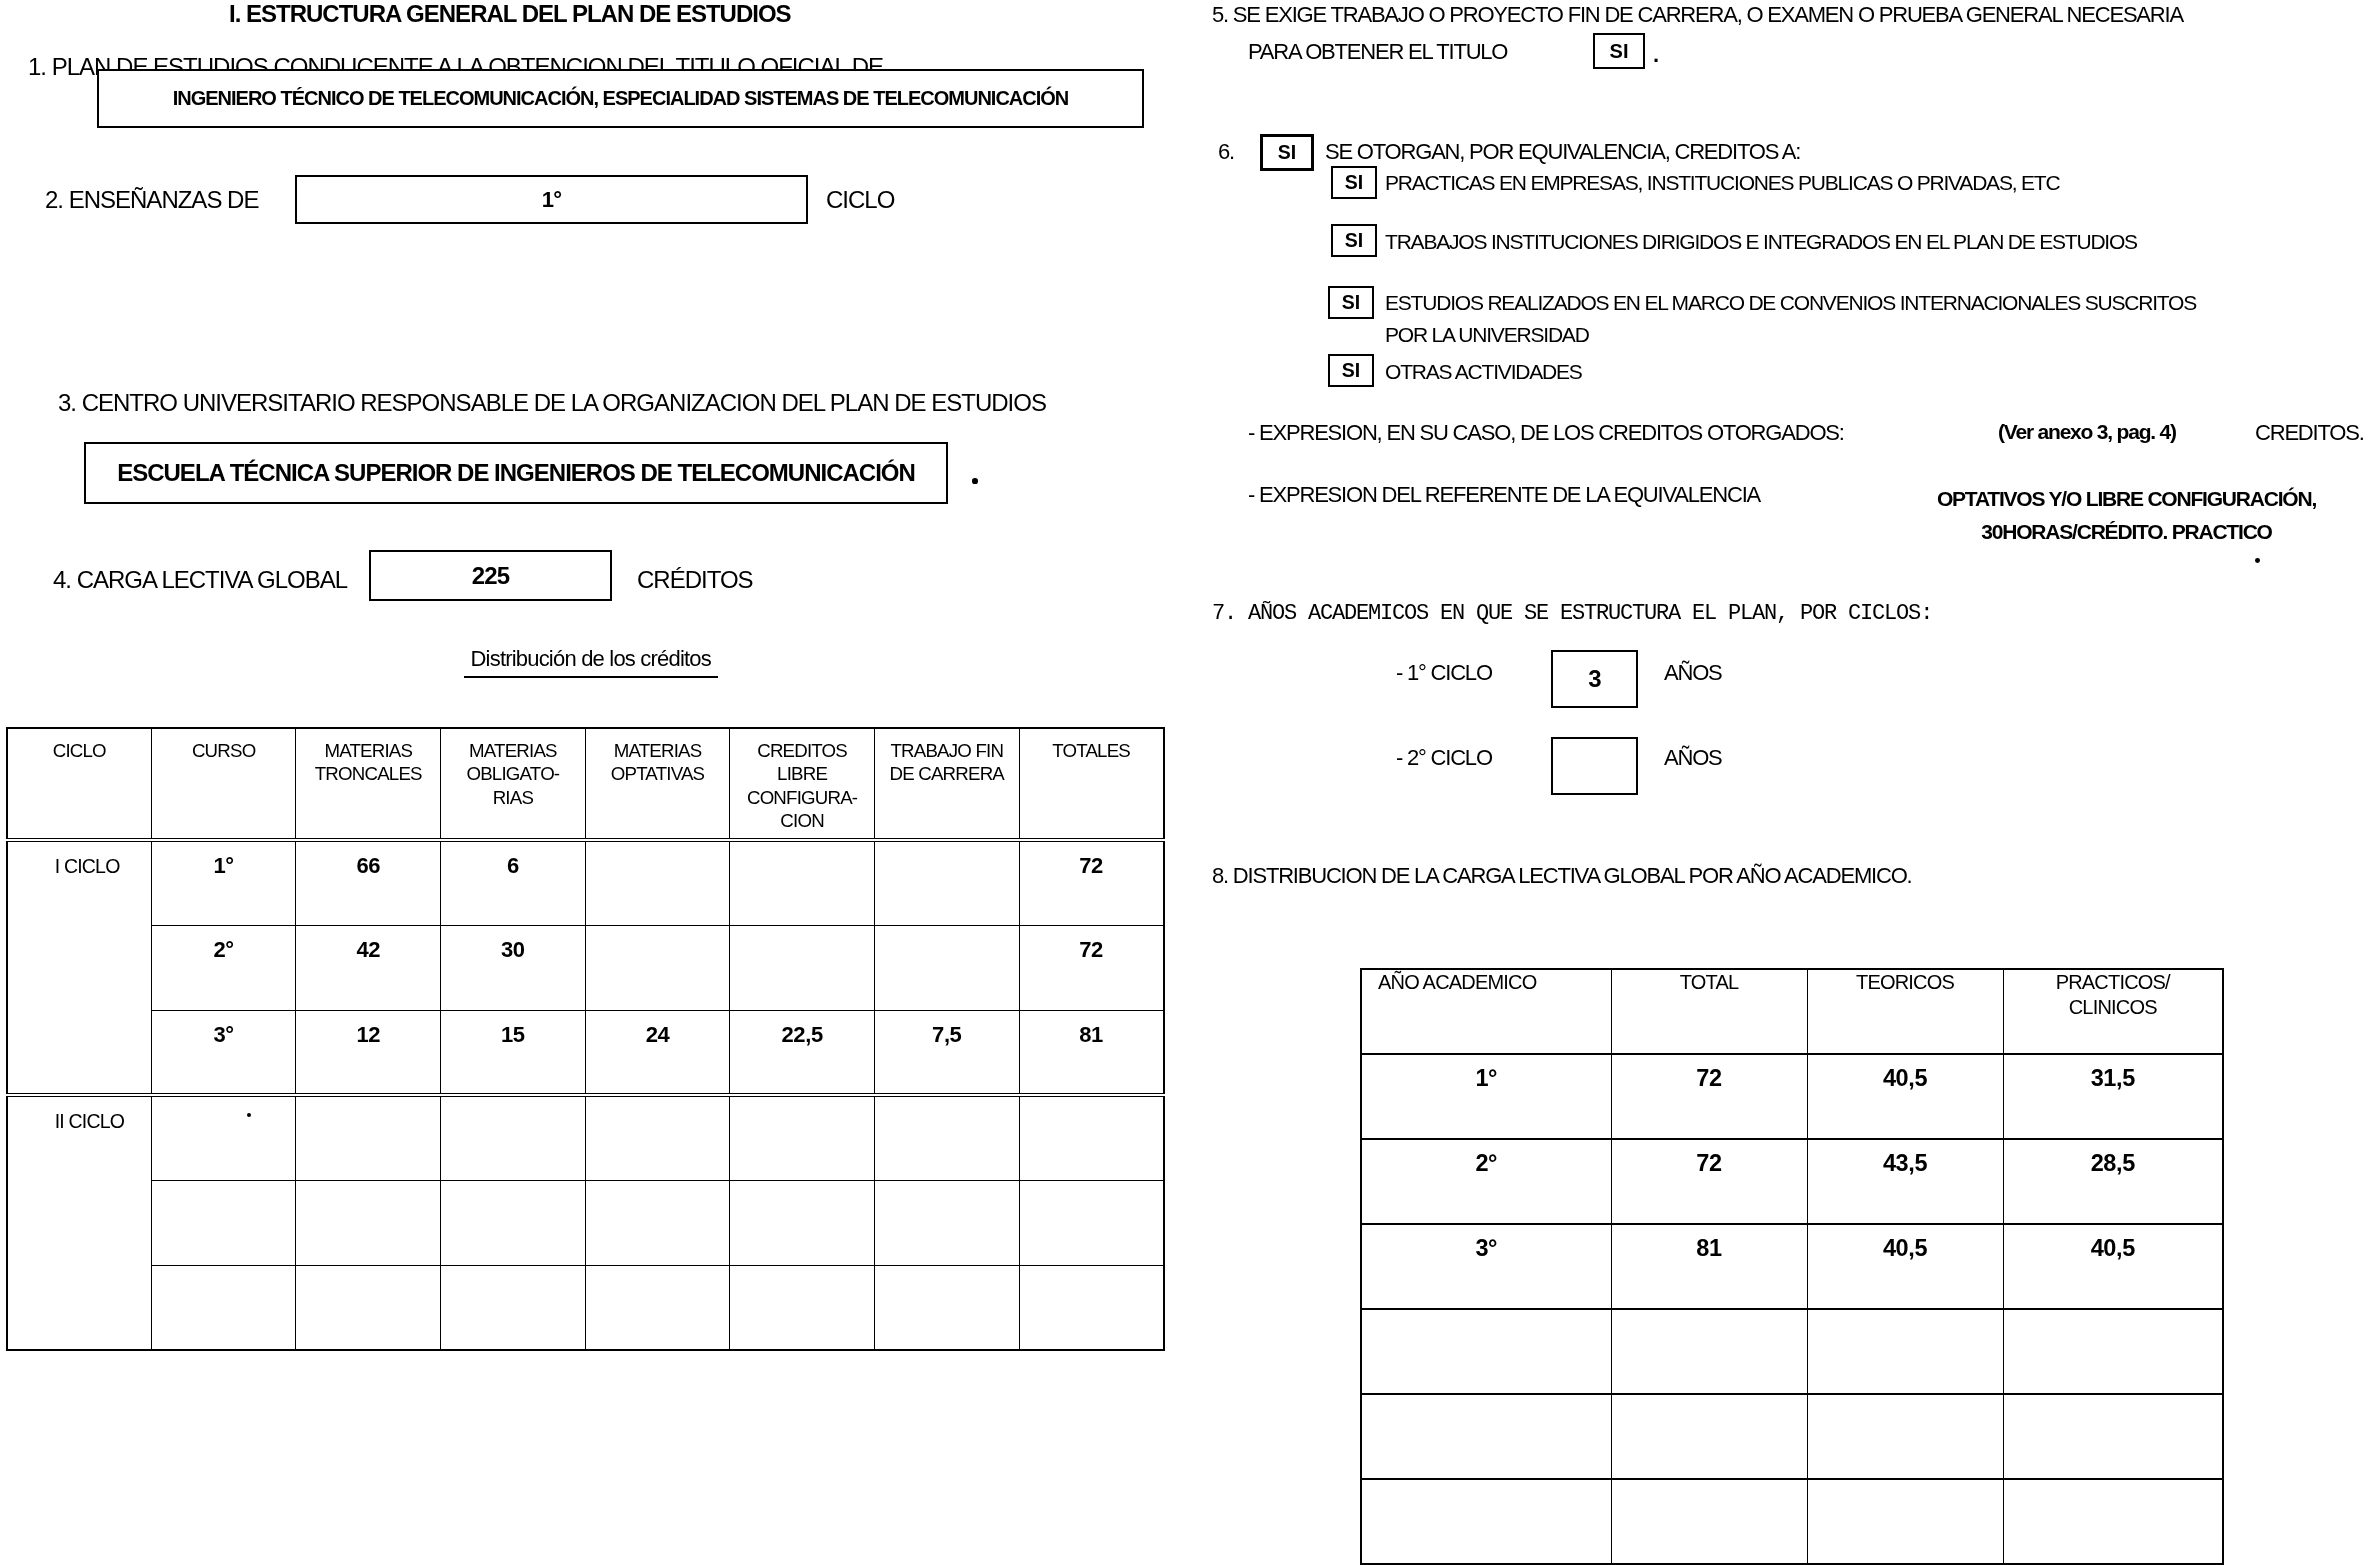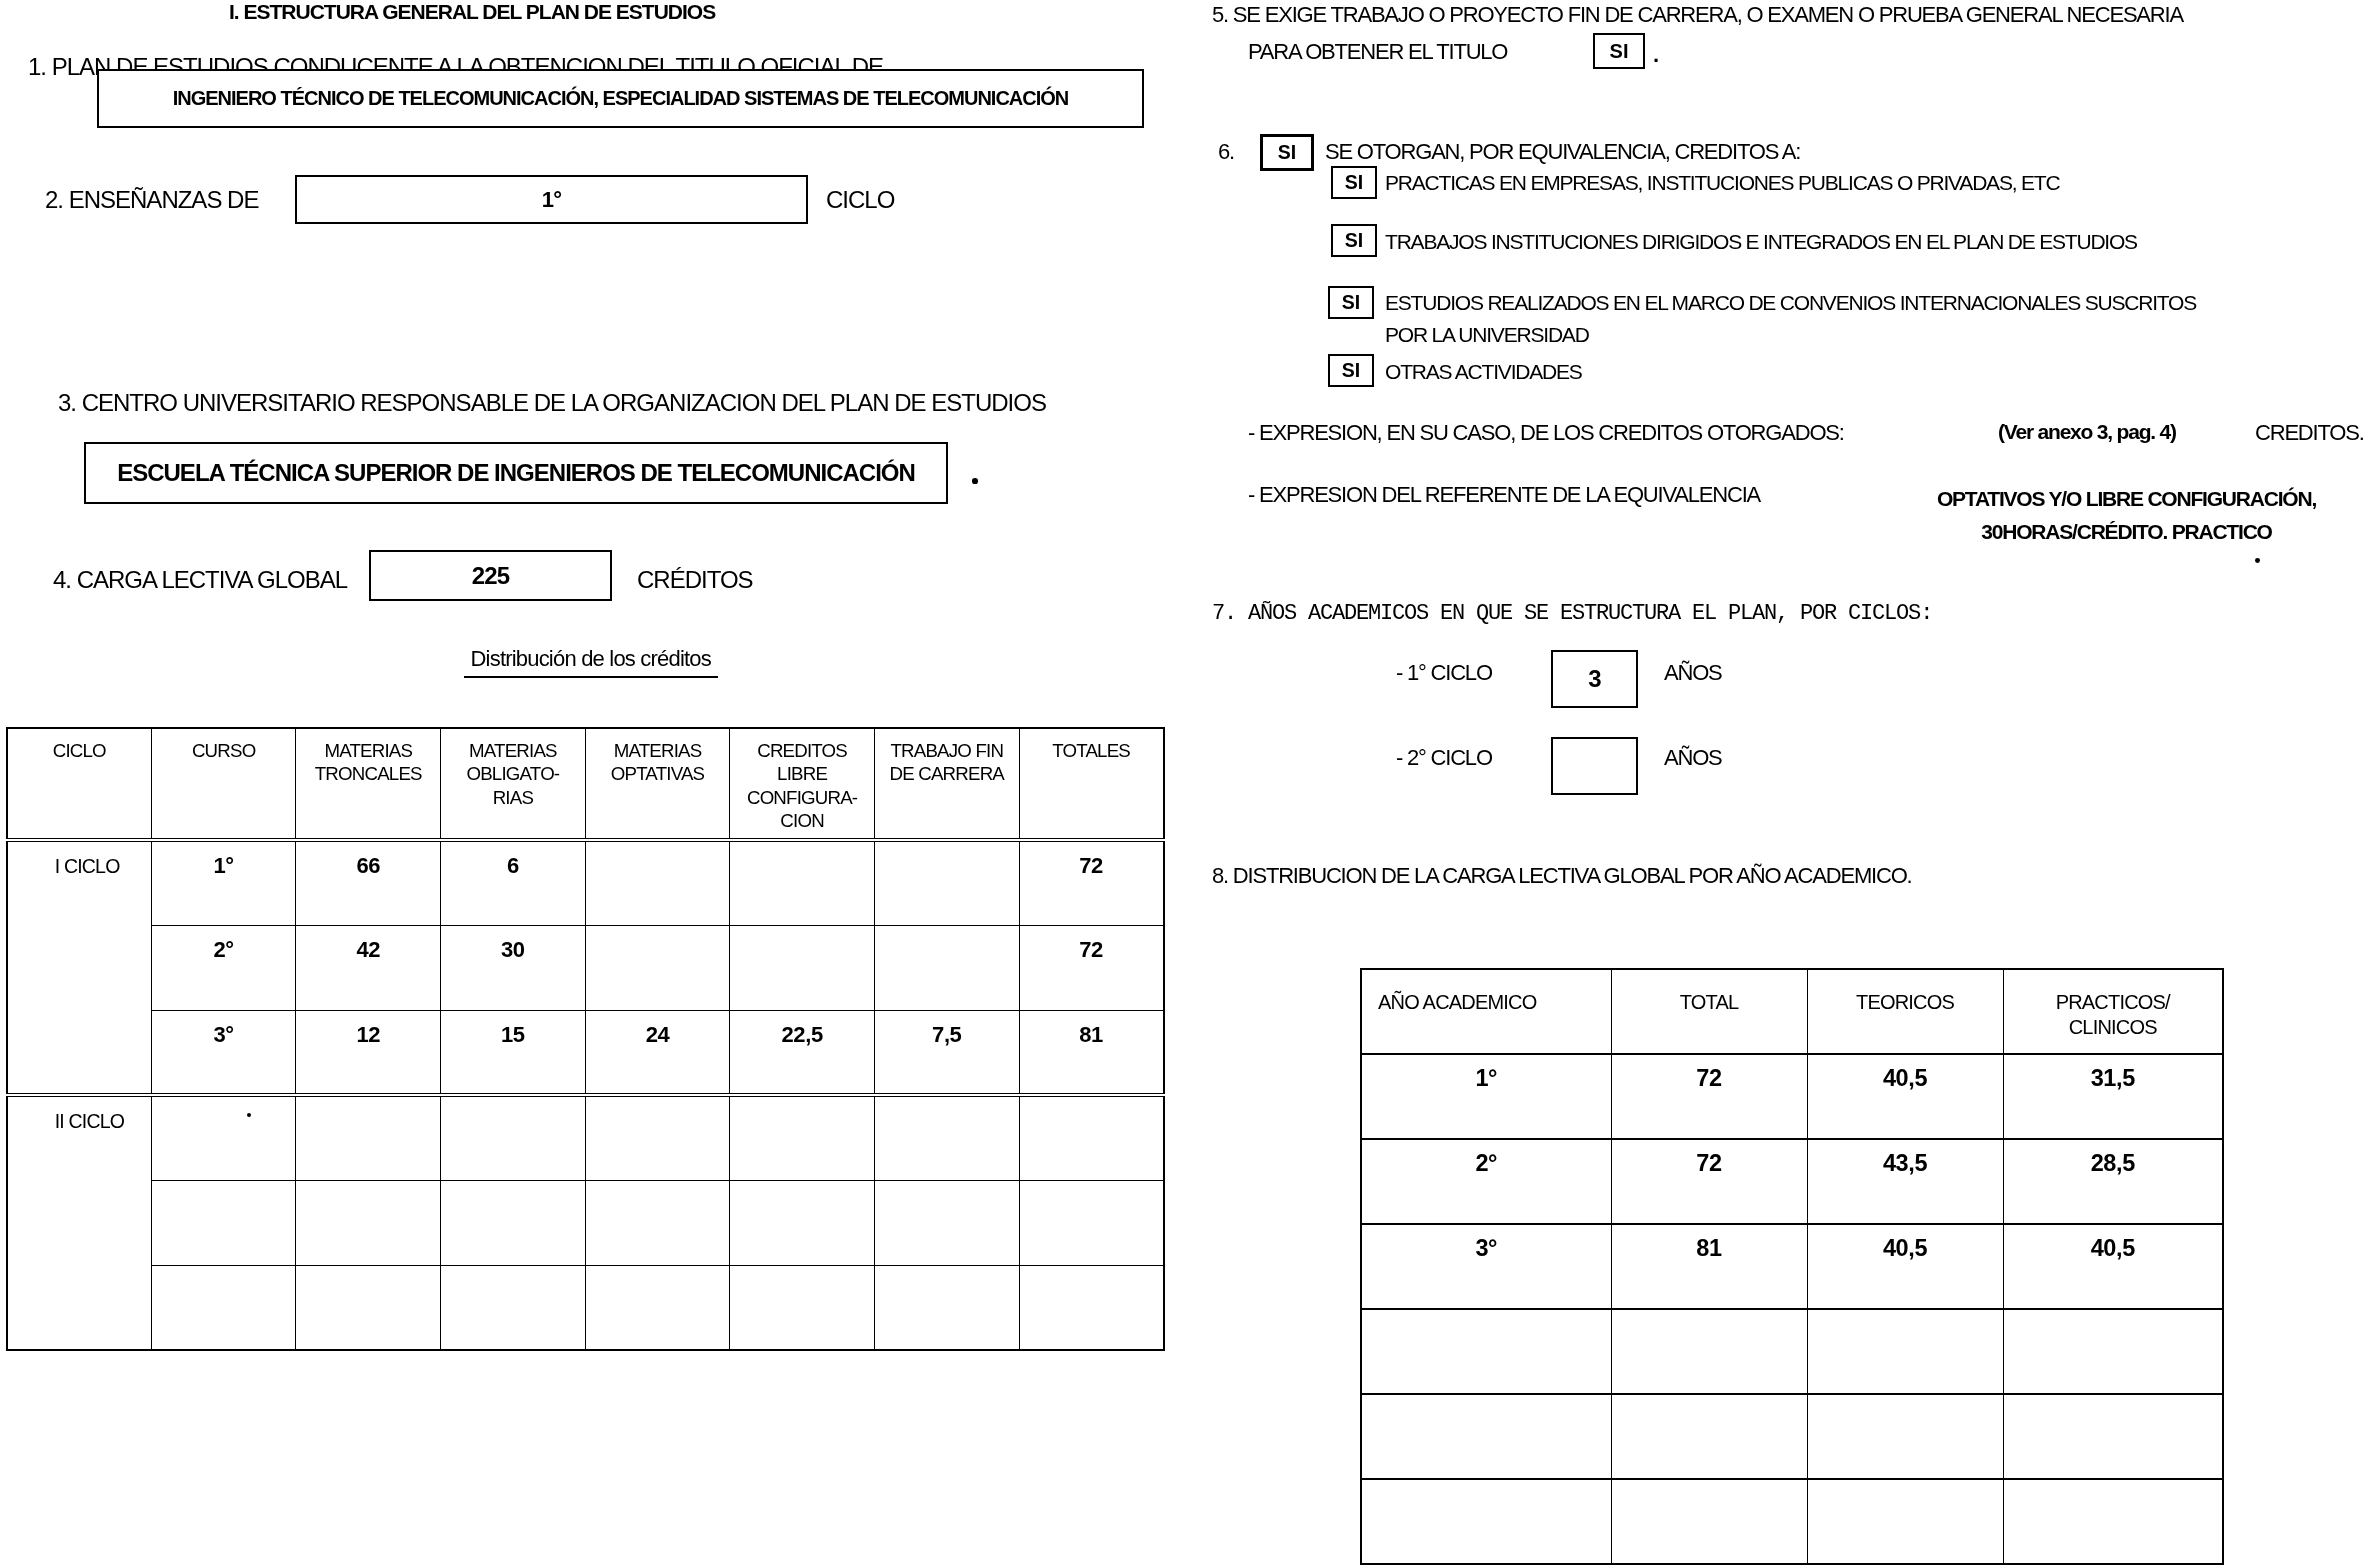--- a/index.html
+++ b/index.html
@@ -2,21 +2,21 @@
 <html style="font-size:13px"><head>
 <meta charset="utf-8">
 <style>
   html,body{margin:0;padding:0;background:#ffffff;}
   body{width:2377px;height:1566px;font-family:"Liberation Sans","DejaVu Sans",sans-serif;color:#000;}
   .page{position:relative;width:2377px;height:1566px;background:#fff;overflow:hidden;}
   .abs{position:absolute;}
   .lbl-l{font-size:24px;letter-spacing:-1px;white-space:nowrap;margin-top:6px;}
   .lbl-r{font-size:22px;letter-spacing:-1.2px;white-space:nowrap;}
   .bold{font-weight:700;}
-  .title{font-size:21px;font-weight:700;letter-spacing:-1px;white-space:nowrap;}
+  .title{font-size:24px;font-weight:700;letter-spacing:-1px;white-space:nowrap;}
   .vbox{position:absolute;border:2.4px solid #000;background:#fff;display:flex;align-items:center;justify-content:center;}
   .vbox .val{font-weight:700;letter-spacing:-0.8px;white-space:nowrap;}
   .sibox{position:absolute;border:2.4px solid #000;width:42px;height:29px;display:flex;align-items:center;justify-content:center;font-weight:700;font-size:19.5px;}
   .sibox.big{width:48px;height:32px;font-size:20px;}
   .sibox.main{width:48px;height:31px;border-width:3.2px;}
   .opt-text{font-size:21px;letter-spacing:-1.2px;line-height:32px;white-space:pre-line;}
   .underlined-title{font-size:22px;letter-spacing:-0.8px;border-bottom:2.4px solid #000;padding:0 6.5px 4px 6.5px;white-space:nowrap;}
   .dot{position:absolute;background:#000;border-radius:50%;}
 
   
@@ -24,21 +24,21 @@
   table.t1 tr{height:85px;}
   table.t1 tr.h-head{height:112px;}
   table.t1 th{border:1.6px solid #000;border-bottom:4.9px double #000;font-weight:400;font-size:18.7px;letter-spacing:-0.8px;line-height:23.5px;white-space:pre-line;vertical-align:top;padding-top:9.7px;text-align:center;}
   table.t1 td{border:1.6px solid #000;vertical-align:top;text-align:center;font-size:22px;font-weight:700;letter-spacing:-0.4px;padding-top:11.4px;}
   table.t1 td.ciclo{font-weight:400;font-size:19.5px;letter-spacing:-0.8px;text-align:left;padding-left:47px;padding-top:13px;}
   table.t1 tr.grp2 td{border-top:4.9px double #000;}
 
   
   table.t2{position:absolute;left:1360px;top:968px;width:863px;border-collapse:collapse;table-layout:fixed;background:#fff;border:2.4px solid #000;}
   table.t2 tr{height:85px;}
-  table.t2 th{border:1.6px solid #000;border-bottom:2.4px solid #000;font-weight:400;font-size:20px;letter-spacing:-0.8px;line-height:25px;white-space:pre-line;vertical-align:top;padding-top:20px;text-align:center;margin-top:12px;}
+  table.t2 th{border:1.6px solid #000;border-bottom:2.4px solid #000;font-weight:400;font-size:20px;letter-spacing:-0.8px;line-height:25px;white-space:pre-line;vertical-align:top;padding-top:0;text-align:center;margin-top:12px;}
   table.t2 th.first{text-align:left;padding-left:16px;}
   table.t2 td{border:1.6px solid #000;border-top:2.4px solid #000;border-bottom:2.4px solid #000;vertical-align:top;text-align:center;font-size:23.5px;font-weight:700;letter-spacing:-0.4px;padding-top:9.7px;}
 </style>
 </head>
 <body>
 
 <div class="page">
 
   <div class="abs title" style="left:229px;top:0px;">I. ESTRUCTURA GENERAL DEL PLAN DE ESTUDIOS</div>
 

